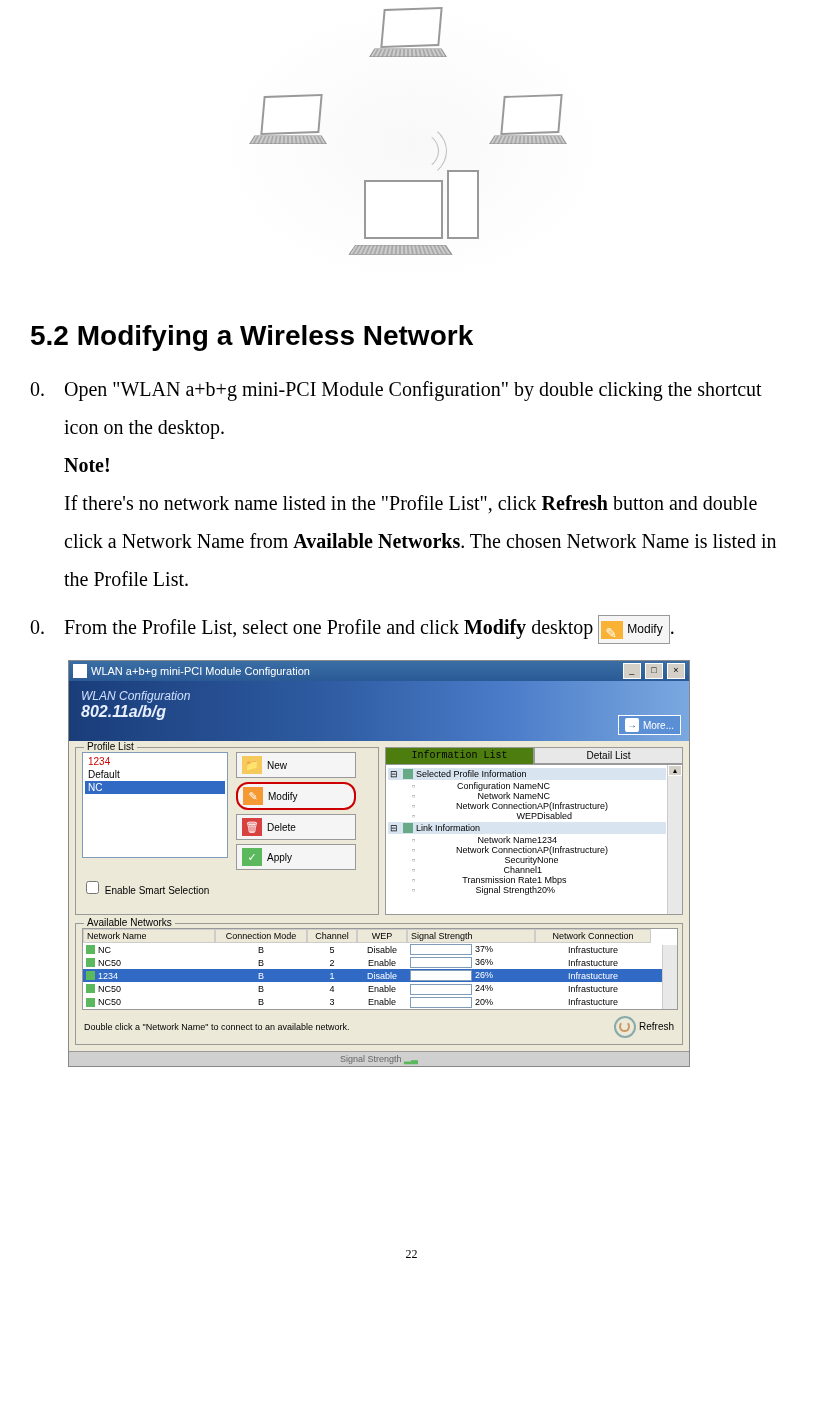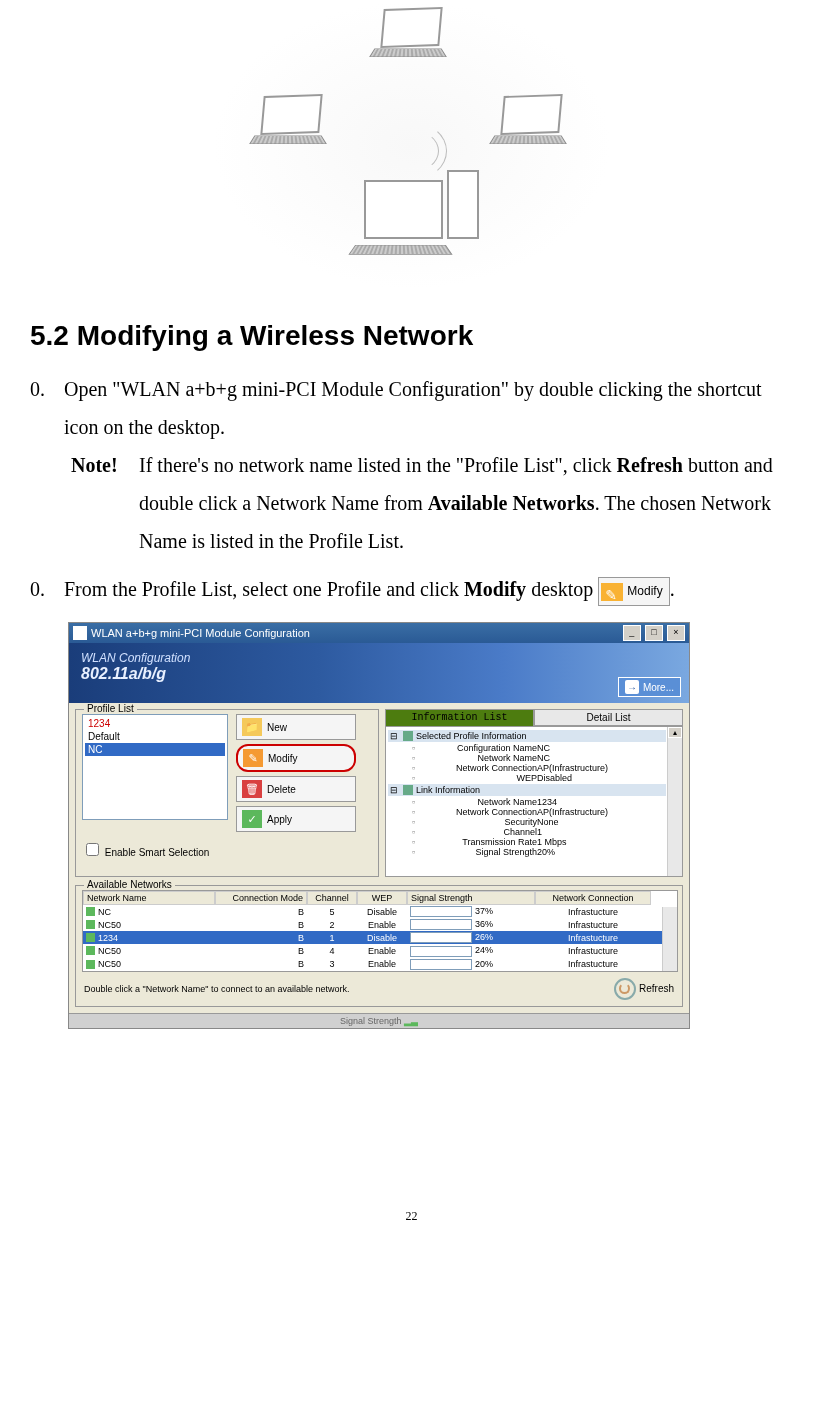--- a/index.html
+++ b/index.html
@@ -84,22 +84,23 @@
     margin-bottom: 10px;
   }
   .step .num {
     width: 34px;
     flex-shrink: 0;
   }
   .step .body {
     flex: 1;
   }
   .note-row {
-    margin-left: 7px;
-    display: flex;
+    margin-left: 0;
+    display: flex;
+    flex-direction: column;
   }
   .note-label {
     font-weight: bold;
     width: 68px;
     flex-shrink: 0;
   }
   .note-text {
     flex: 1;
   }
   .bold { font-weight: bold; }
@@ -340,21 +341,21 @@
   }
   .nt-row > div {
     padding: 1px 3px;
     box-sizing: border-box;
   }
   .nt-row.sel {
     background: #316ac5;
     color: #fff;
   }
   .c-name { width: 132px; display: flex; align-items: center; gap: 3px; }
-  .c-mode { width: 92px; text-align: right; }
+  .c-mode { width: 92px; text-align: center; }
   .c-chan { width: 50px; text-align: center; }
   .c-wep { width: 50px; text-align: center; }
   .c-sig { width: 128px; }
   .c-conn { width: 116px; text-align: center; }
   .neticon {
     width: 9px; height: 9px; background: #5cb85c;
     display: inline-block;
   }
   .sigbar {
     display: inline-block;

